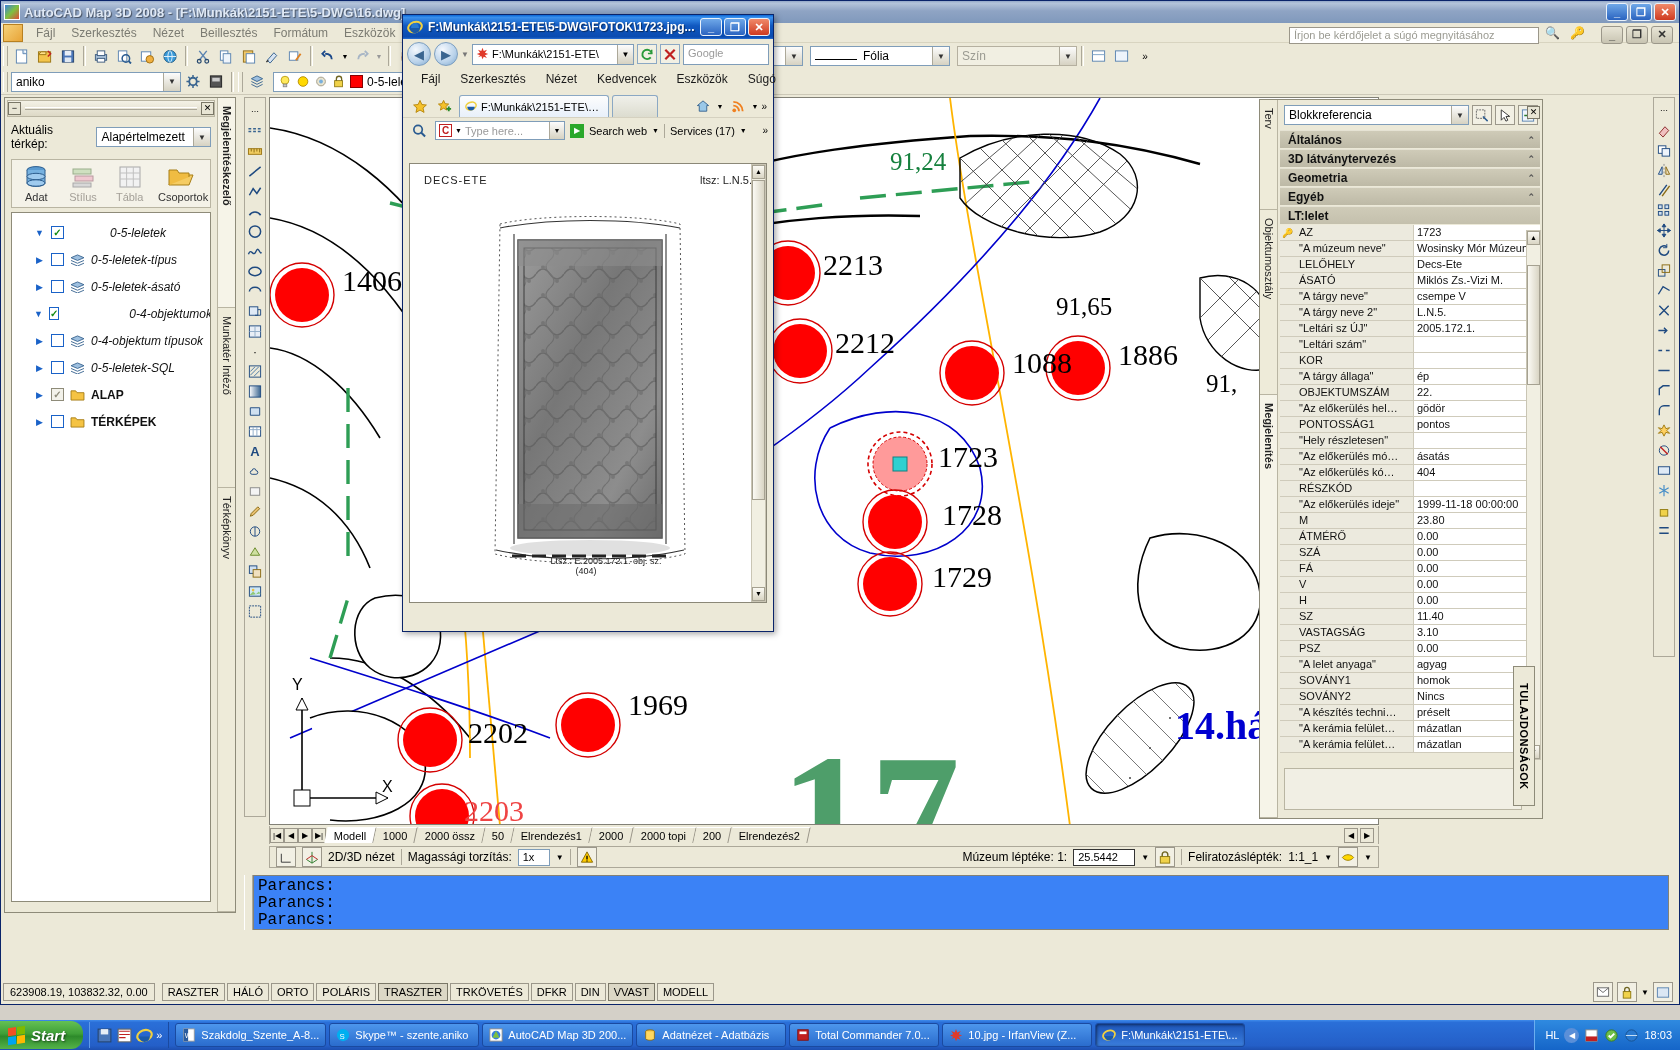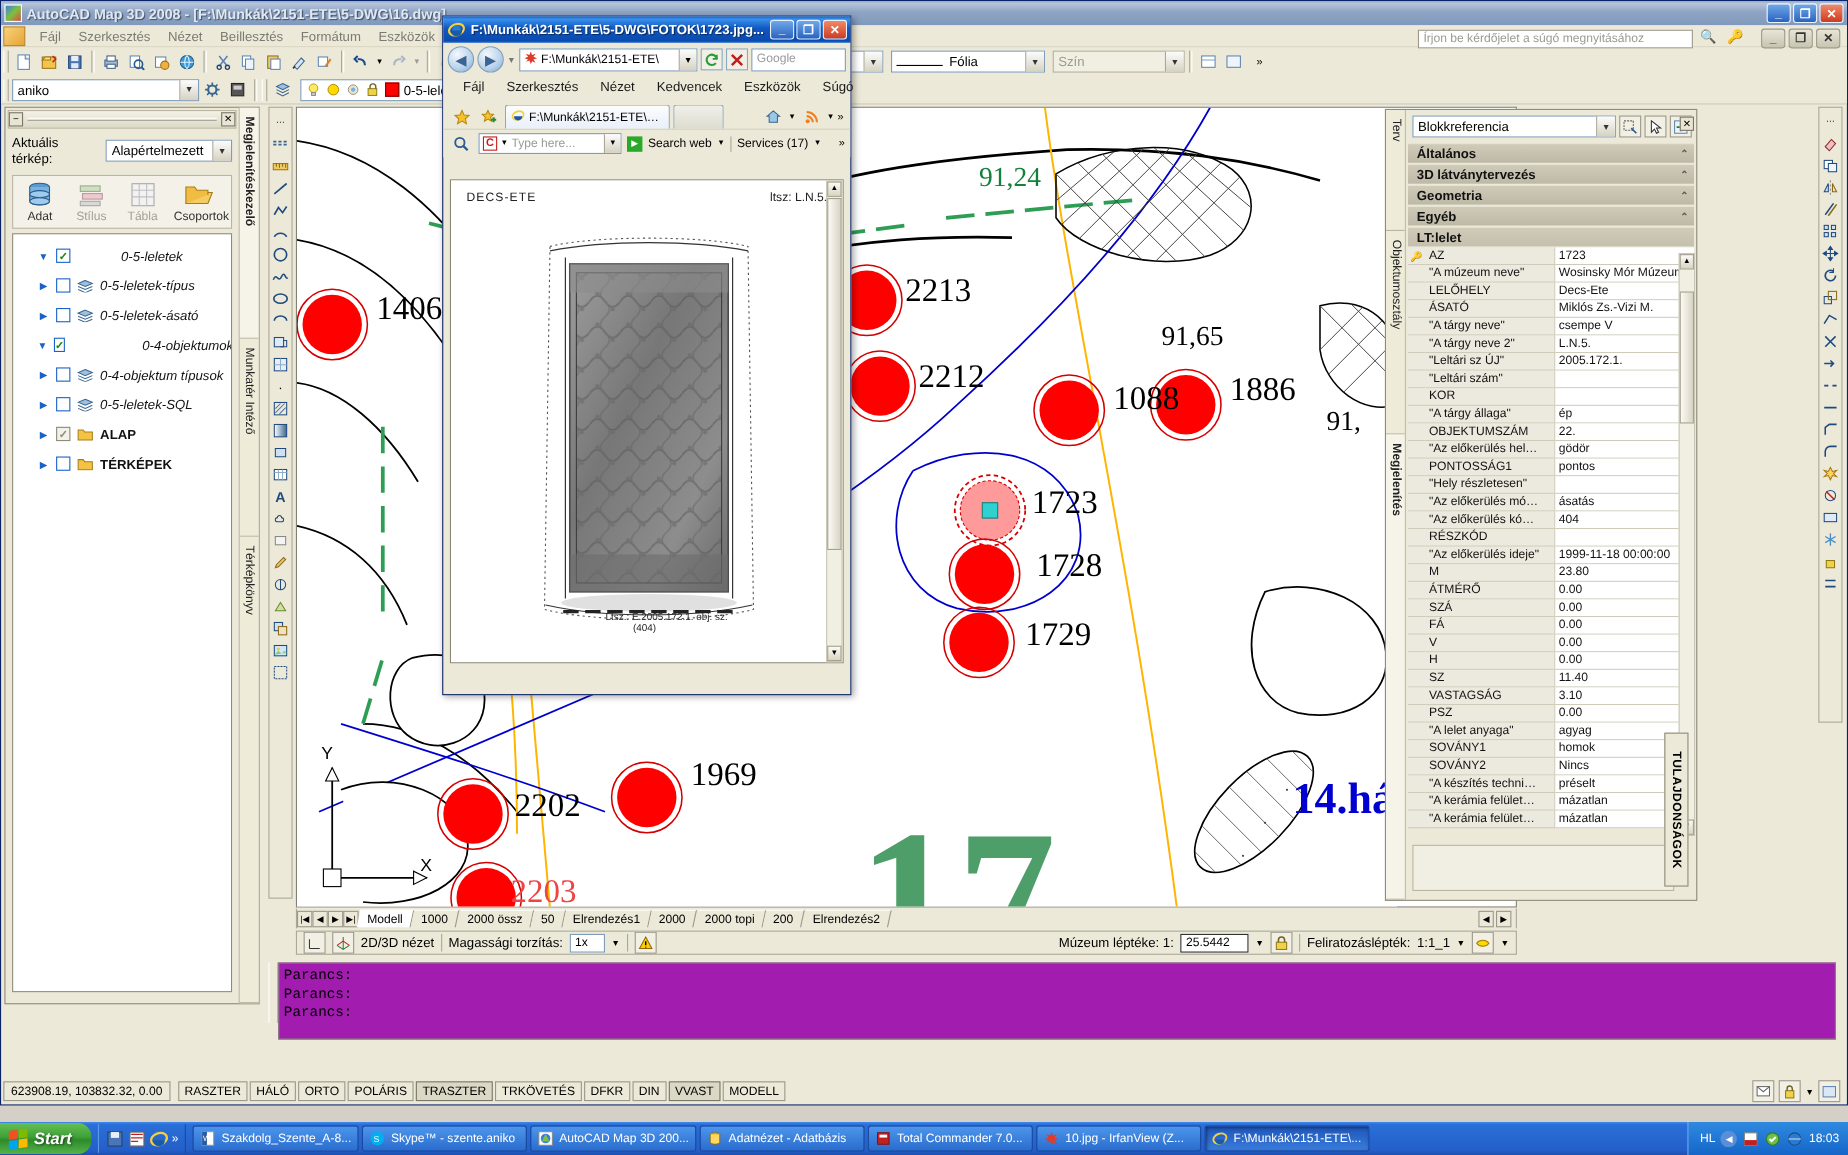--- a/index.html
+++ b/index.html
@@ -167,23 +167,23 @@
 
   .statusrow {
     position: absolute; left: 268px; top: 845px; right: 300px; height: 22px;
     background: #ece9d8; border: 1px solid #aca899;
     display: flex; align-items: center; gap: 6px; padding: 0 6px; font-size: 12px;
   }
   .sb-sep { width: 1px; height: 16px; background: #aca899; }
 
   
   .cmdline {
-    position: absolute; left: 252px; top: 874px; right: 10px; height: 70px;
-    background: #a21caf; border: 1px solid #828177;
-    font-family: "Liberation Mono", monospace; font-size: 13px;
+    position: absolute; left: 252px; top: 874px; right: 10px; height: 55px;
+    background: #3b82f6; border: 1px solid #828177;
+    font-family: "Liberation Mono", monospace; font-size: 16px;
     padding: 2px 4px; overflow: hidden;
   }
   .cmdline div { line-height: 17px; }
 
   
   .acad-status {
     position: absolute; left: 2px; bottom: 2px; right: 2px; height: 20px;
     display: flex; align-items: center; gap: 0; font-size: 11px;
     background: #ece9d8;
   }

